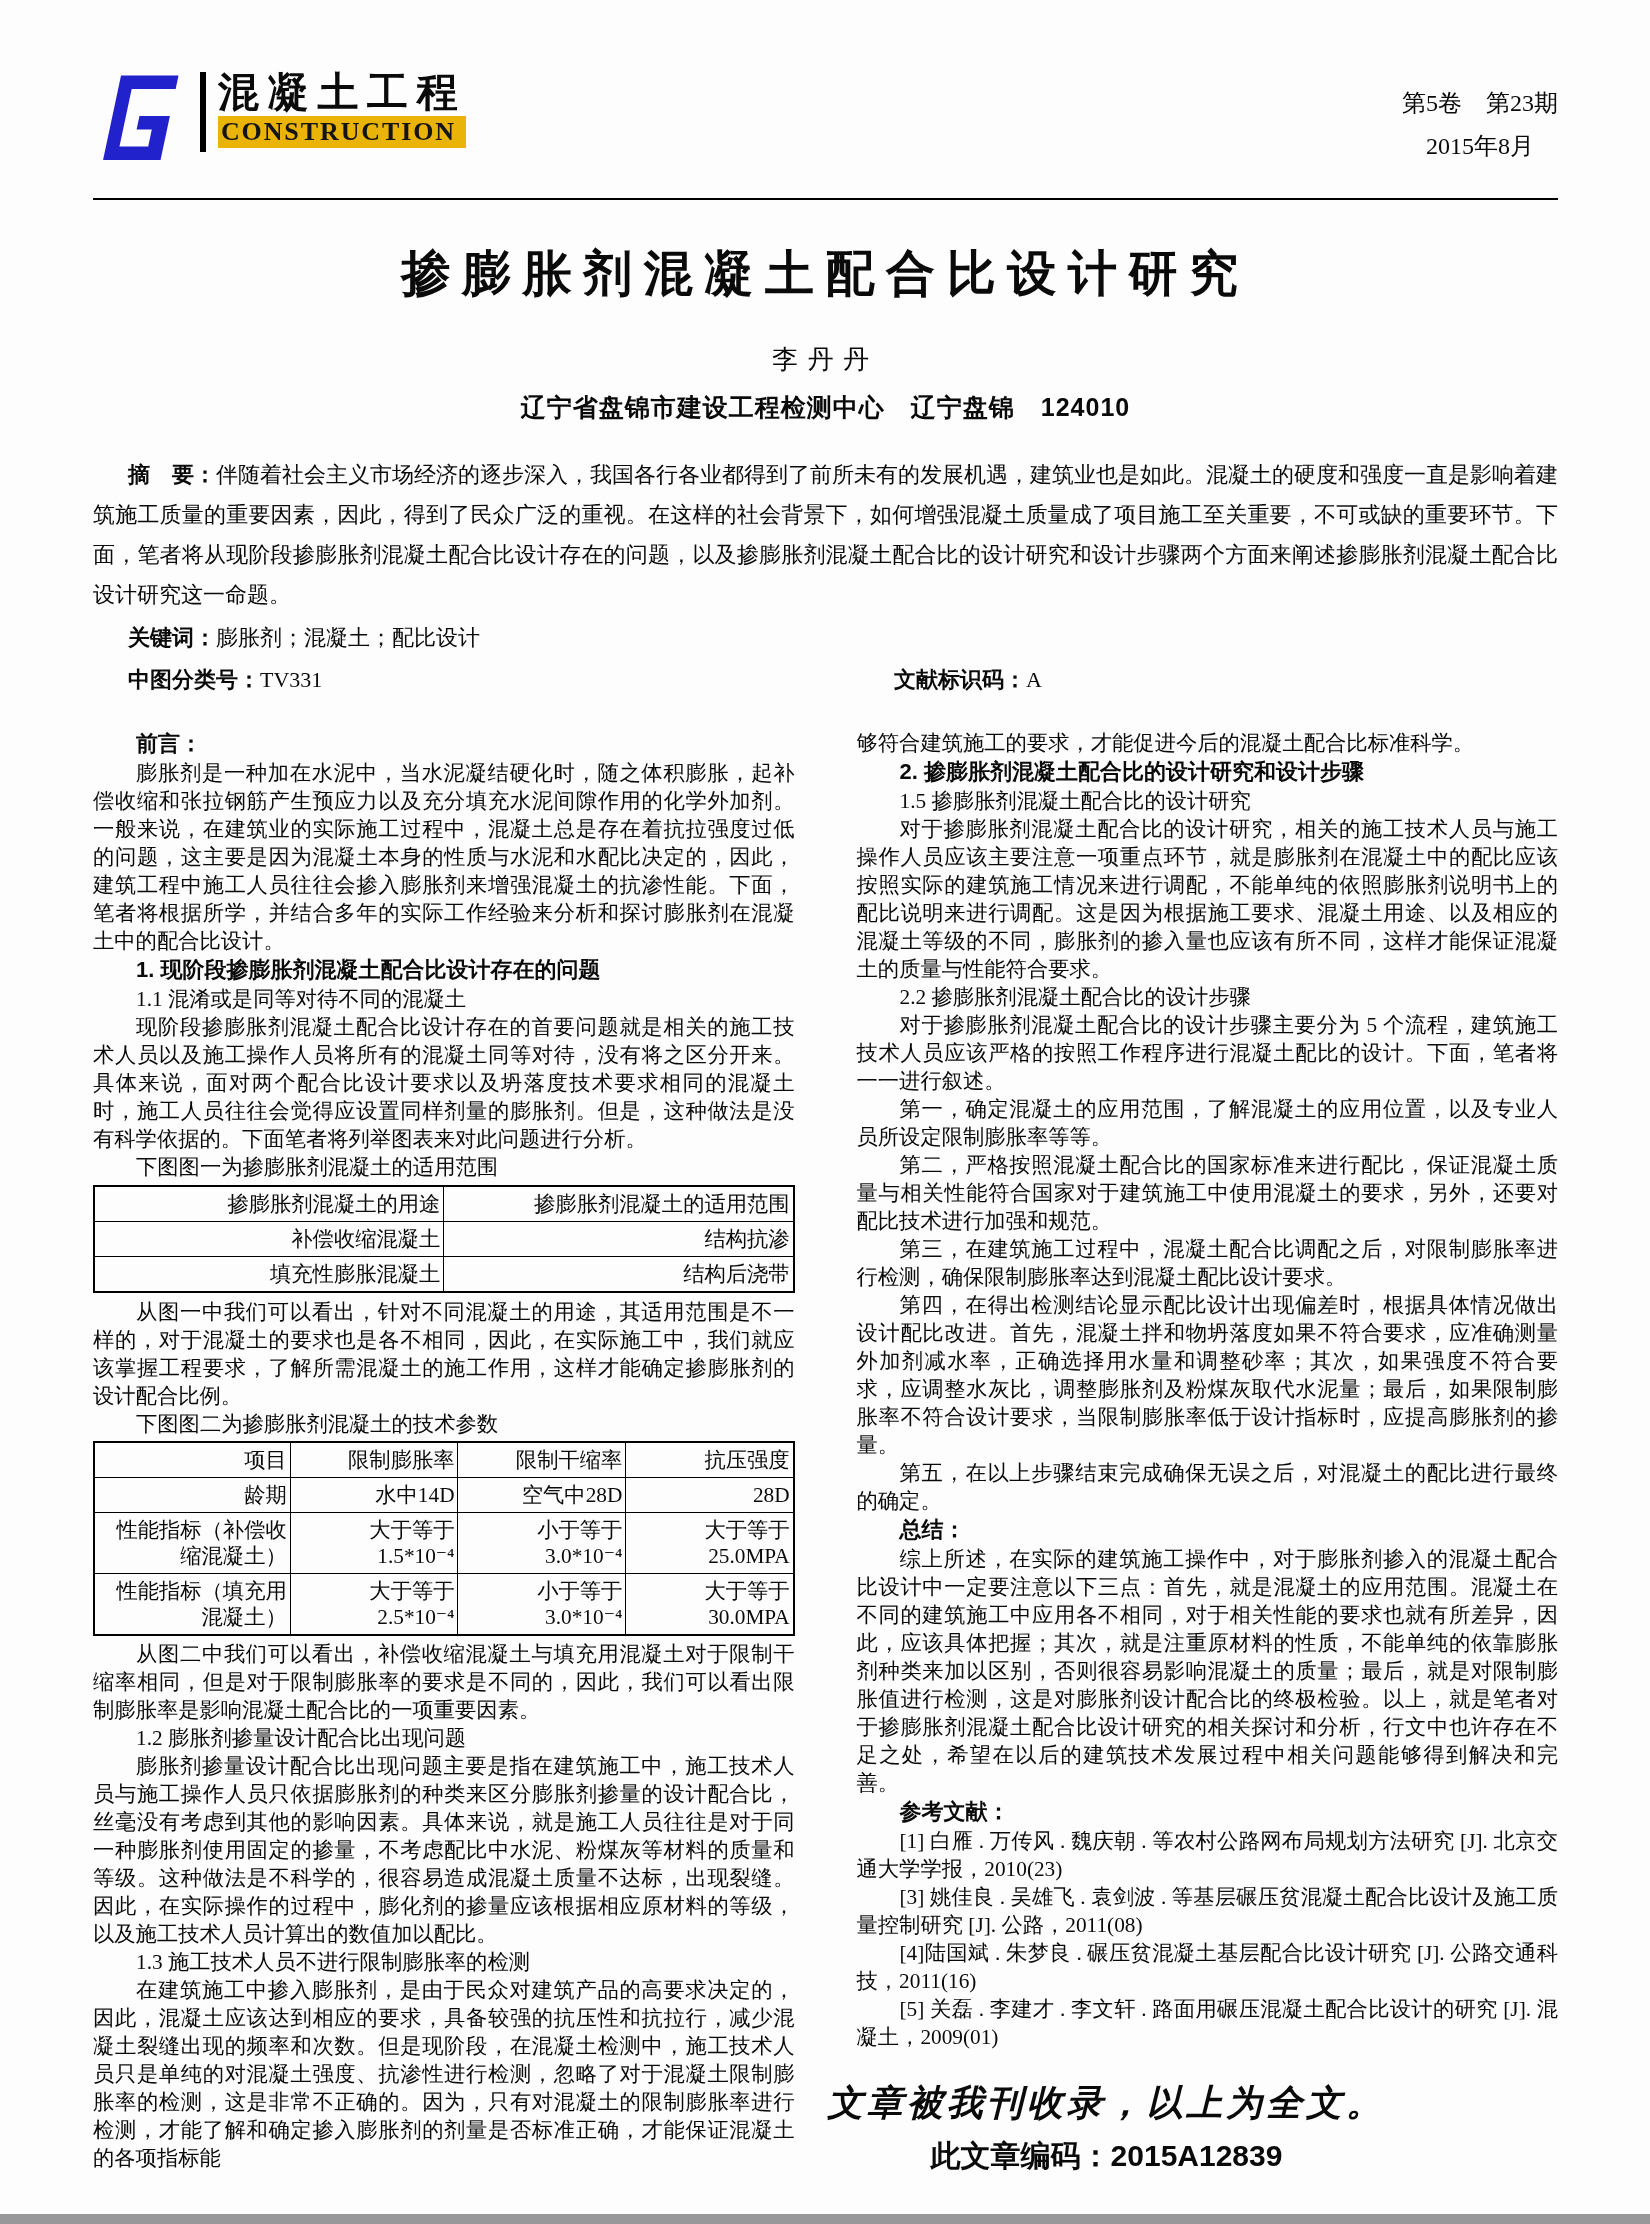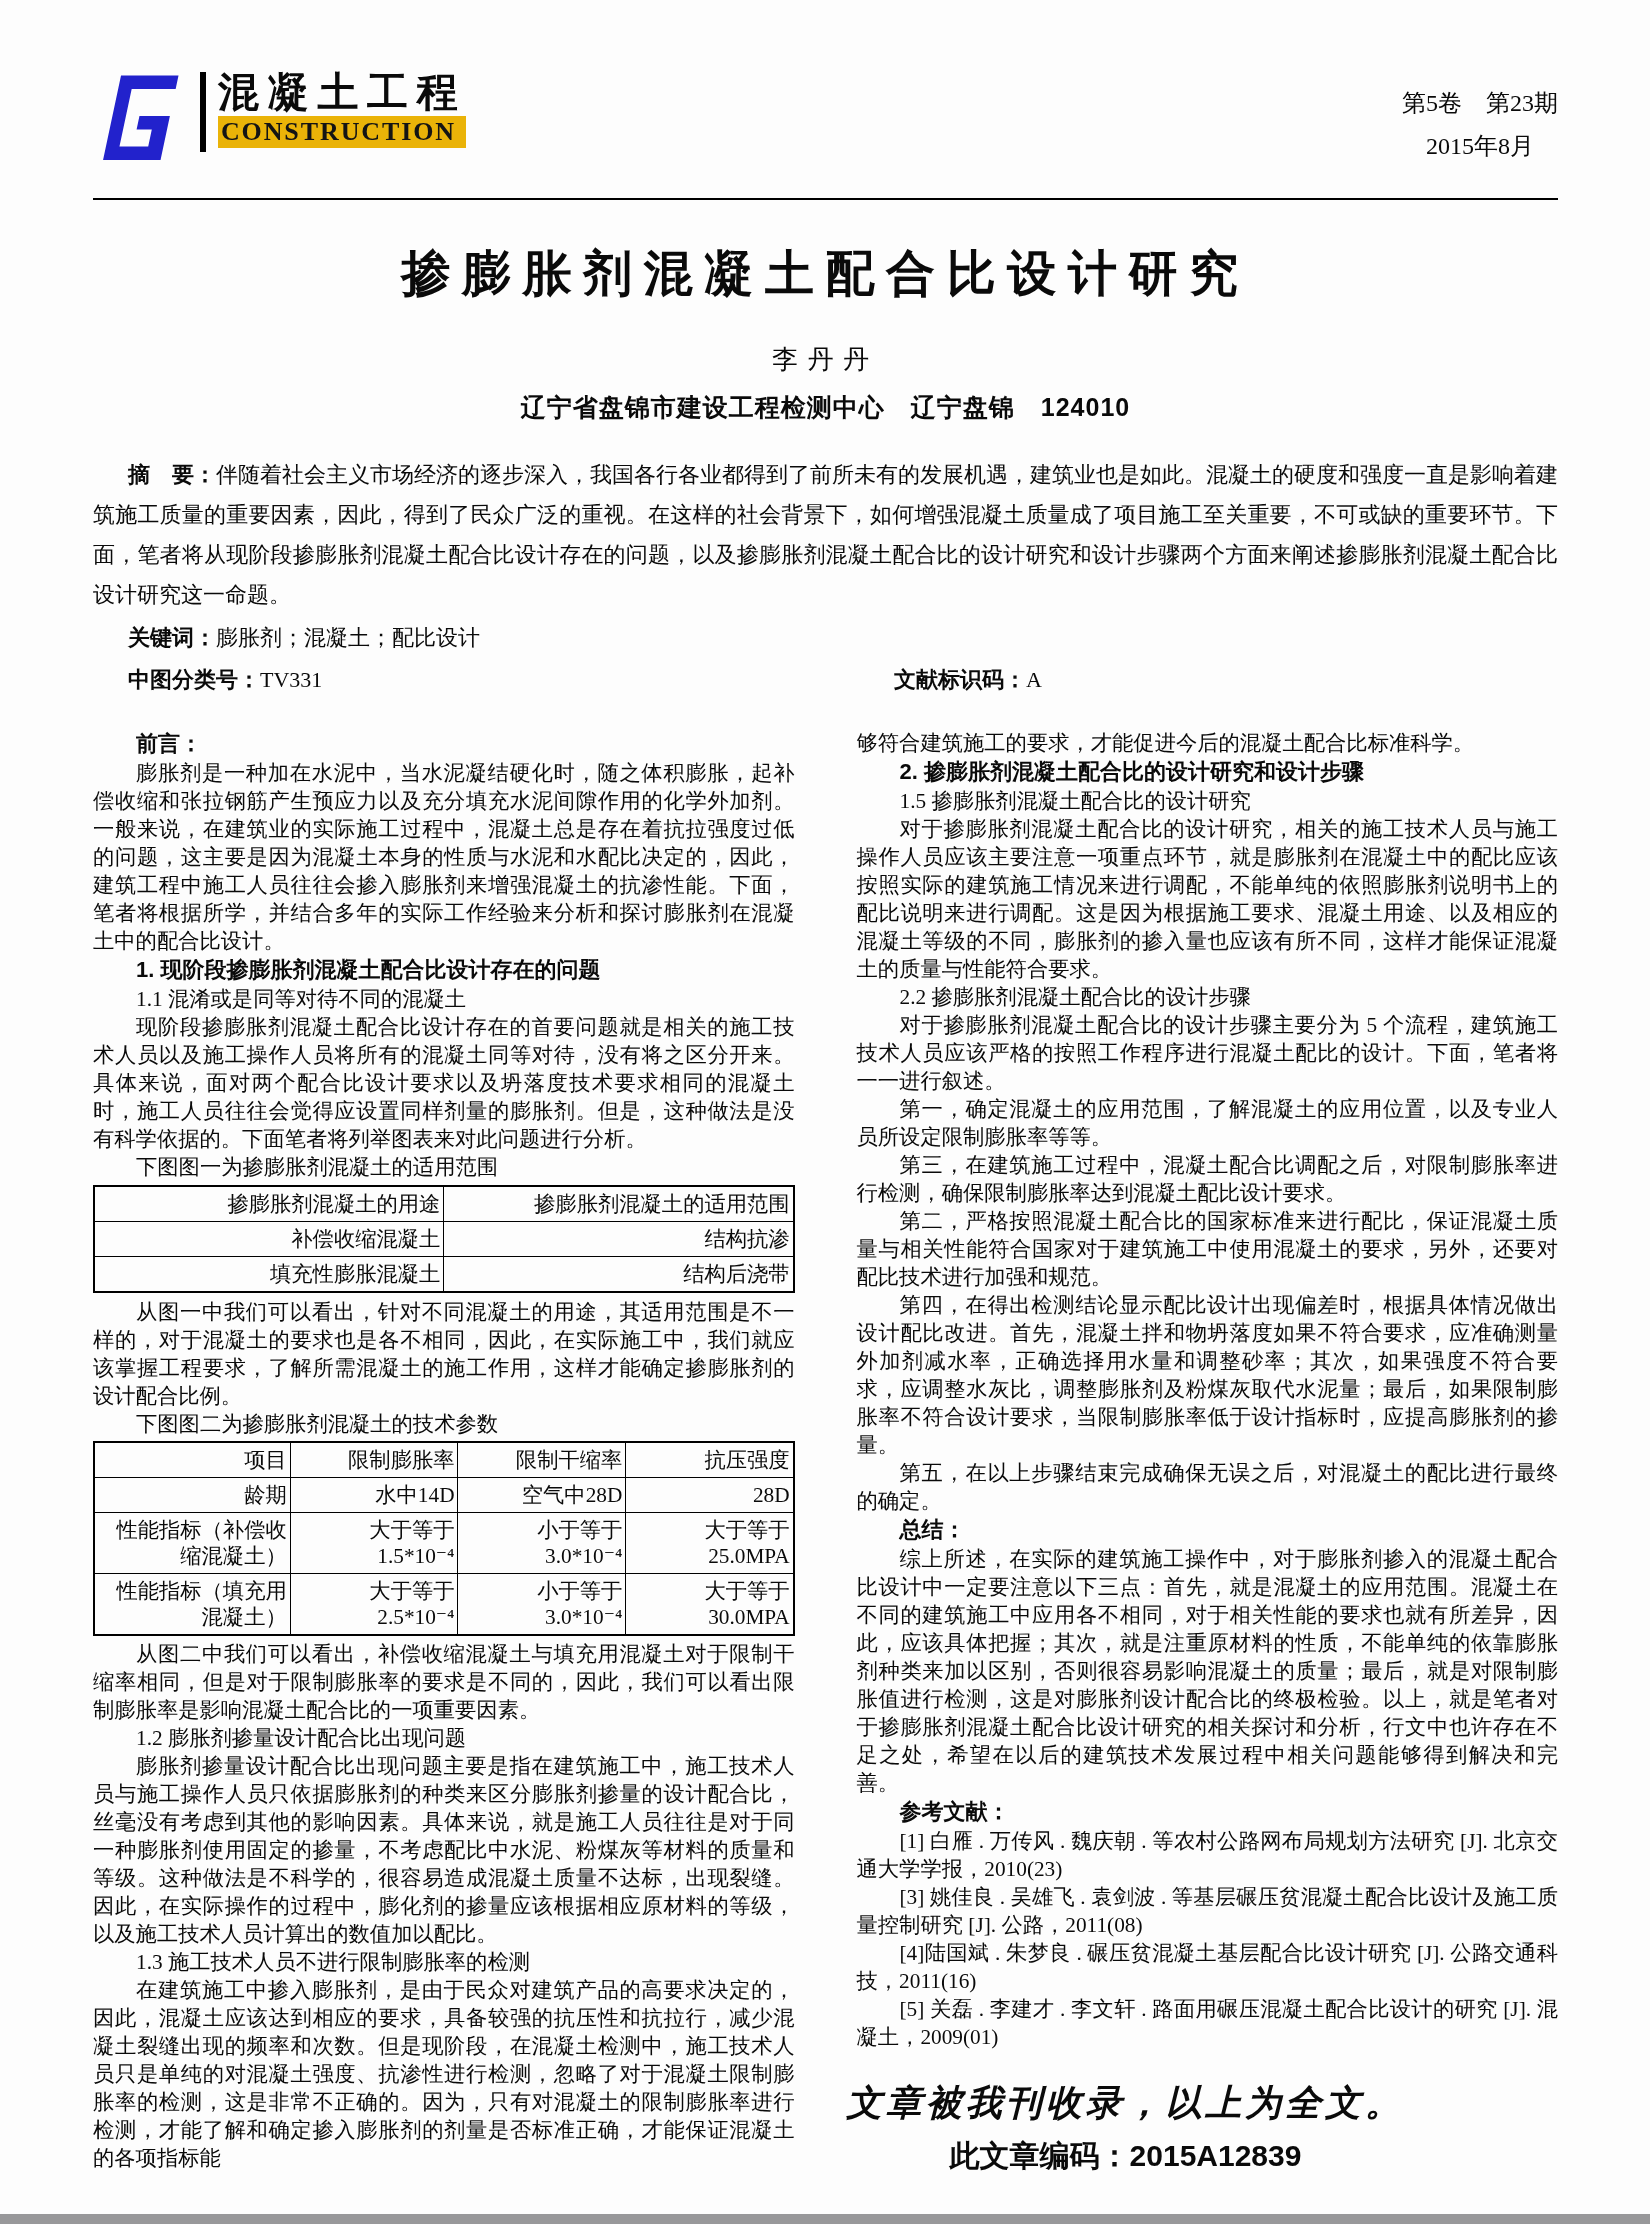--- a/index.html
+++ b/index.html
@@ -43,21 +43,21 @@
   .para-cont { text-indent:0; }
   .caption { text-indent:43px; }
 
   .dtable { width:100%; border-collapse:collapse; table-layout:fixed; margin:3.9px 0 4.9px; border:2.9px solid #000; }
   .dtable td { border:1.9px solid #000; text-align:right; vertical-align:middle;
                font-size:21.3px; line-height:26px; padding:3.9px 2.9px; overflow:hidden; }
   .t2 td:nth-child(1){ width:27%; }
   .ref { text-indent:43px; text-align:justify; margin:0; }
 
   
-  .footer { position:absolute; left:776px; top:2079px; width:699px; text-align:center; }
+  .footer { position:absolute; left:757px; top:2079px; width:699px; text-align:center; }
   .footer-note { font-family:"Liberation Serif","DejaVu Serif",serif; font-style:italic; font-weight:bold;
                  font-size:36px; letter-spacing:3.9px; white-space:nowrap; }
   .footer-code { margin-top:7.8px; font-family:"Liberation Sans","DejaVu Sans",sans-serif; font-weight:bold; font-size:30px; }
   .page-bottom-edge { position:absolute; left:0; bottom:0; width:100%; height:9.7px; background:#98989a; }
 </style>
 </head>
 <body>
 
 <div class="page">
 
@@ -166,22 +166,22 @@
     </div>
 
     <div class="col">
       <p class="para-cont">够符合建筑施工的要求，才能促进今后的混凝土配合比标准科学。</p>
       <p class="h-bold">2. 掺膨胀剂混凝土配合比的设计研究和设计步骤</p>
       <p class="subhead">1.5 掺膨胀剂混凝土配合比的设计研究</p>
       <p class="para">对于掺膨胀剂混凝土配合比的设计研究，相关的施工技术人员与施工操作人员应该主要注意一项重点环节，就是膨胀剂在混凝土中的配比应该按照实际的建筑施工情况来进行调配，不能单纯的依照膨胀剂说明书上的配比说明来进行调配。这是因为根据施工要求、混凝土用途、以及相应的混凝土等级的不同，膨胀剂的掺入量也应该有所不同，这样才能保证混凝土的质量与性能符合要求。</p>
       <p class="subhead">2.2 掺膨胀剂混凝土配合比的设计步骤</p>
       <p class="para">对于掺膨胀剂混凝土配合比的设计步骤主要分为 5 个流程，建筑施工技术人员应该严格的按照工作程序进行混凝土配比的设计。下面，笔者将一一进行叙述。</p>
       <p class="para">第一，确定混凝土的应用范围，了解混凝土的应用位置，以及专业人员所设定限制膨胀率等等。</p>
+      <p class="para">第二，严格按照混凝土配合比的国家标准来进行配比，保证混凝土质量与相关性能符合国家对于建筑施工中使用混凝土的要求，另外，还要对配比技术进行加强和规范。</p>
       <p class="para">第三，在建筑施工过程中，混凝土配合比调配之后，对限制膨胀率进行检测，确保限制膨胀率达到混凝土配比设计要求。</p>
-      <p class="para">第二，严格按照混凝土配合比的国家标准来进行配比，保证混凝土质量与相关性能符合国家对于建筑施工中使用混凝土的要求，另外，还要对配比技术进行加强和规范。</p>
       <p class="para">第四，在得出检测结论显示配比设计出现偏差时，根据具体情况做出设计配比改进。首先，混凝土拌和物坍落度如果不符合要求，应准确测量外加剂减水率，正确选择用水量和调整砂率；其次，如果强度不符合要求，应调整水灰比，调整膨胀剂及粉煤灰取代水泥量；最后，如果限制膨胀率不符合设计要求，当限制膨胀率低于设计指标时，应提高膨胀剂的掺量。</p>
       <p class="para">第五，在以上步骤结束完成确保无误之后，对混凝土的配比进行最终的确定。</p>
       <p class="h-bold">总结：</p>
       <p class="para">综上所述，在实际的建筑施工操作中，对于膨胀剂掺入的混凝土配合比设计中一定要注意以下三点：首先，就是混凝土的应用范围。混凝土在不同的建筑施工中应用各不相同，对于相关性能的要求也就有所差异，因此，应该具体把握；其次，就是注重原材料的性质，不能单纯的依靠膨胀剂种类来加以区别，否则很容易影响混凝土的质量；最后，就是对限制膨胀值进行检测，这是对膨胀剂设计配合比的终极检验。以上，就是笔者对于掺膨胀剂混凝土配合比设计研究的相关探讨和分析，行文中也许存在不足之处，希望在以后的建筑技术发展过程中相关问题能够得到解决和完善。</p>
       <p class="h-bold">参考文献：</p>
       <div>
           <p class="ref">[1] 白雁 . 万传风 . 魏庆朝 . 等农村公路网布局规划方法研究 [J]. 北京交通大学学报，2010(23)</p>
           <p class="ref">[3] 姚佳良 . 吴雄飞 . 袁剑波 . 等基层碾压贫混凝土配合比设计及施工质量控制研究 [J]. 公路，2011(08)</p>
           <p class="ref">[4]陆国斌 . 朱梦良 . 碾压贫混凝土基层配合比设计研究 [J]. 公路交通科技，2011(16)</p>
           <p class="ref">[5] 关磊 . 李建才 . 李文轩 . 路面用碾压混凝土配合比设计的研究 [J]. 混凝土，2009(01)</p>

